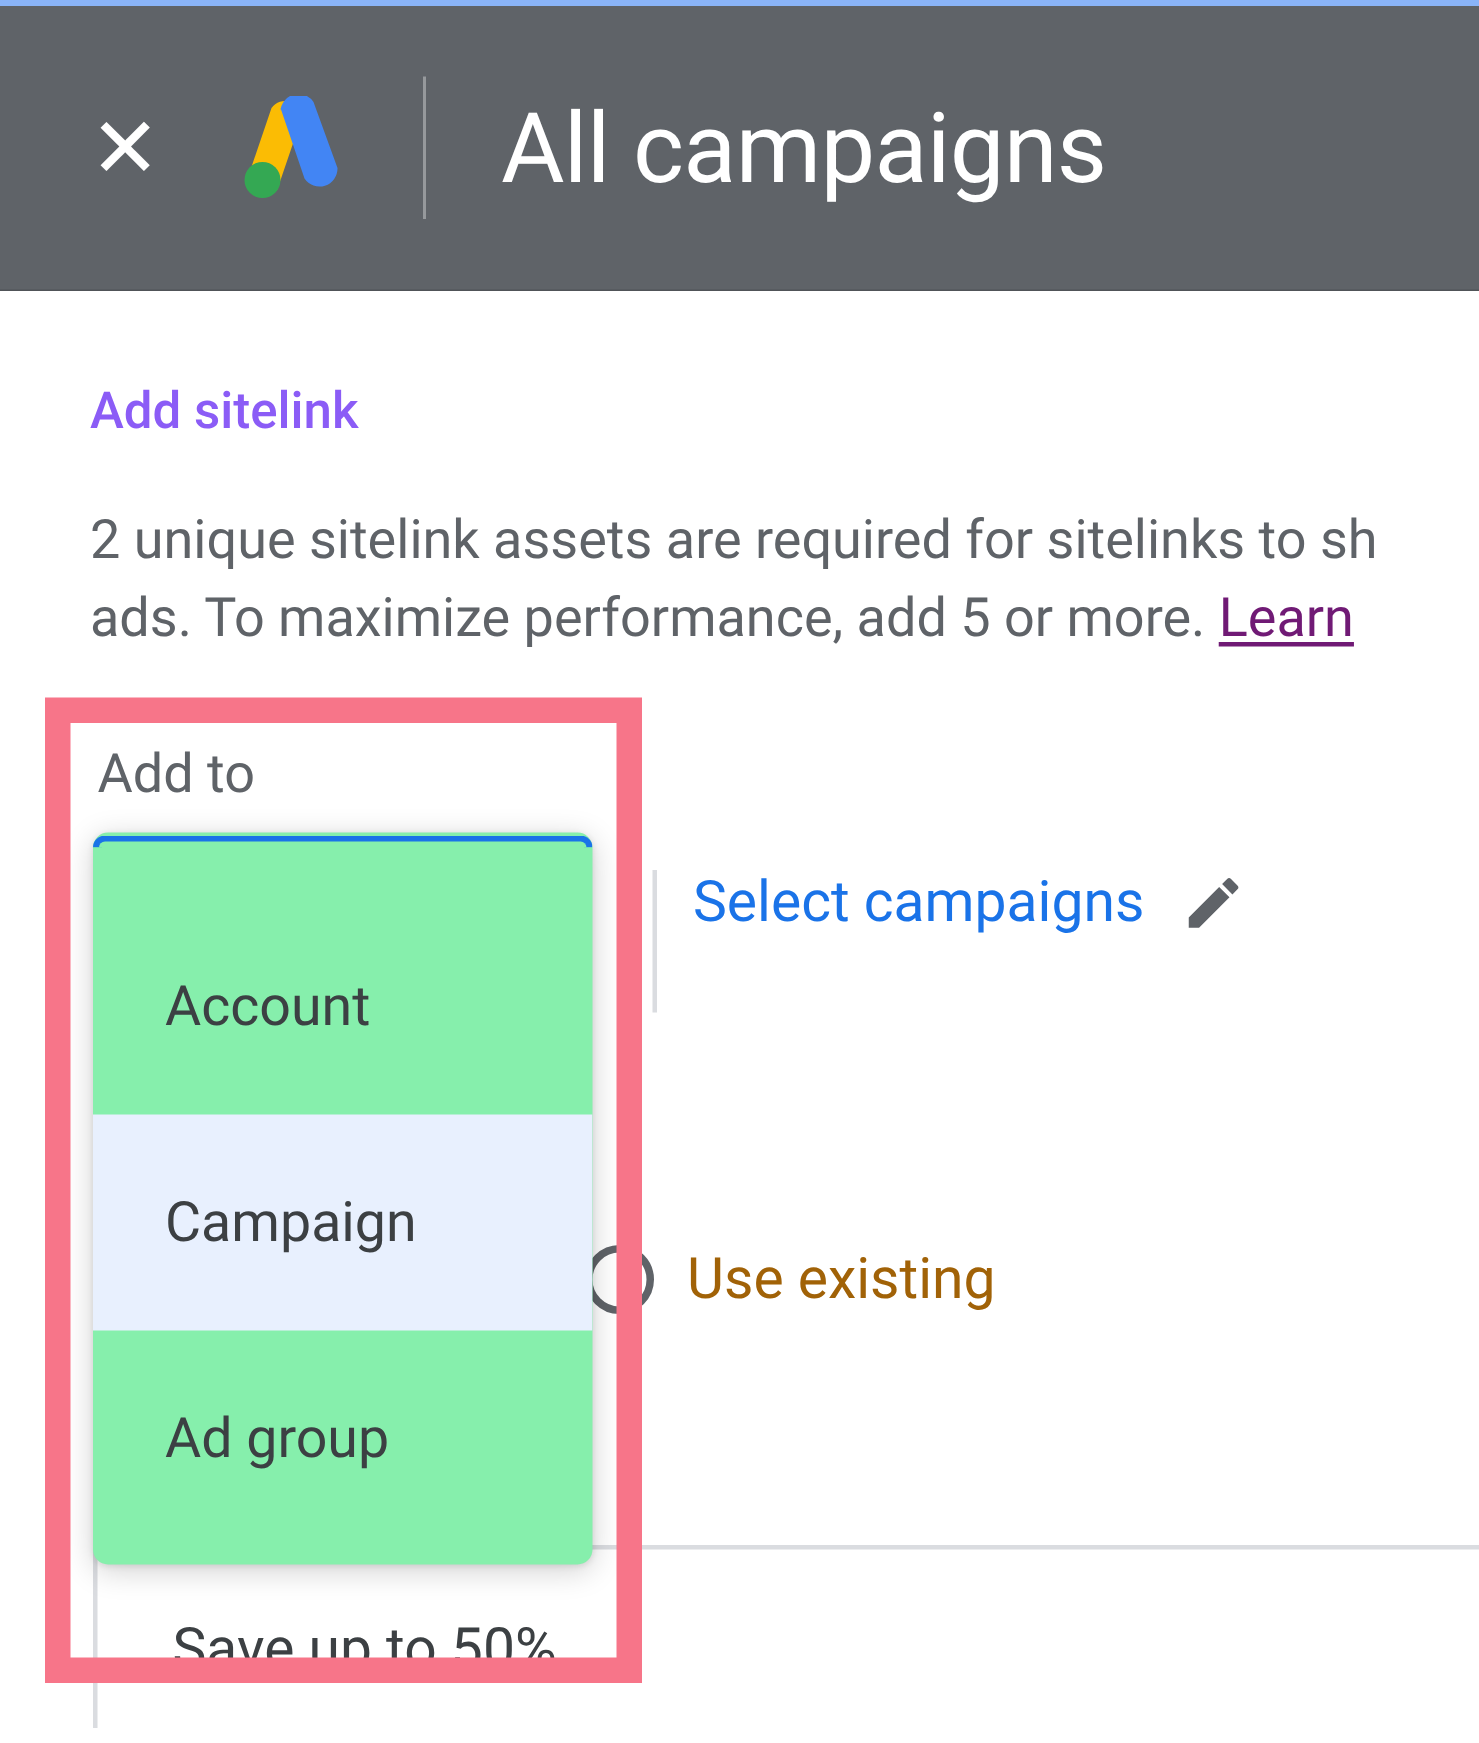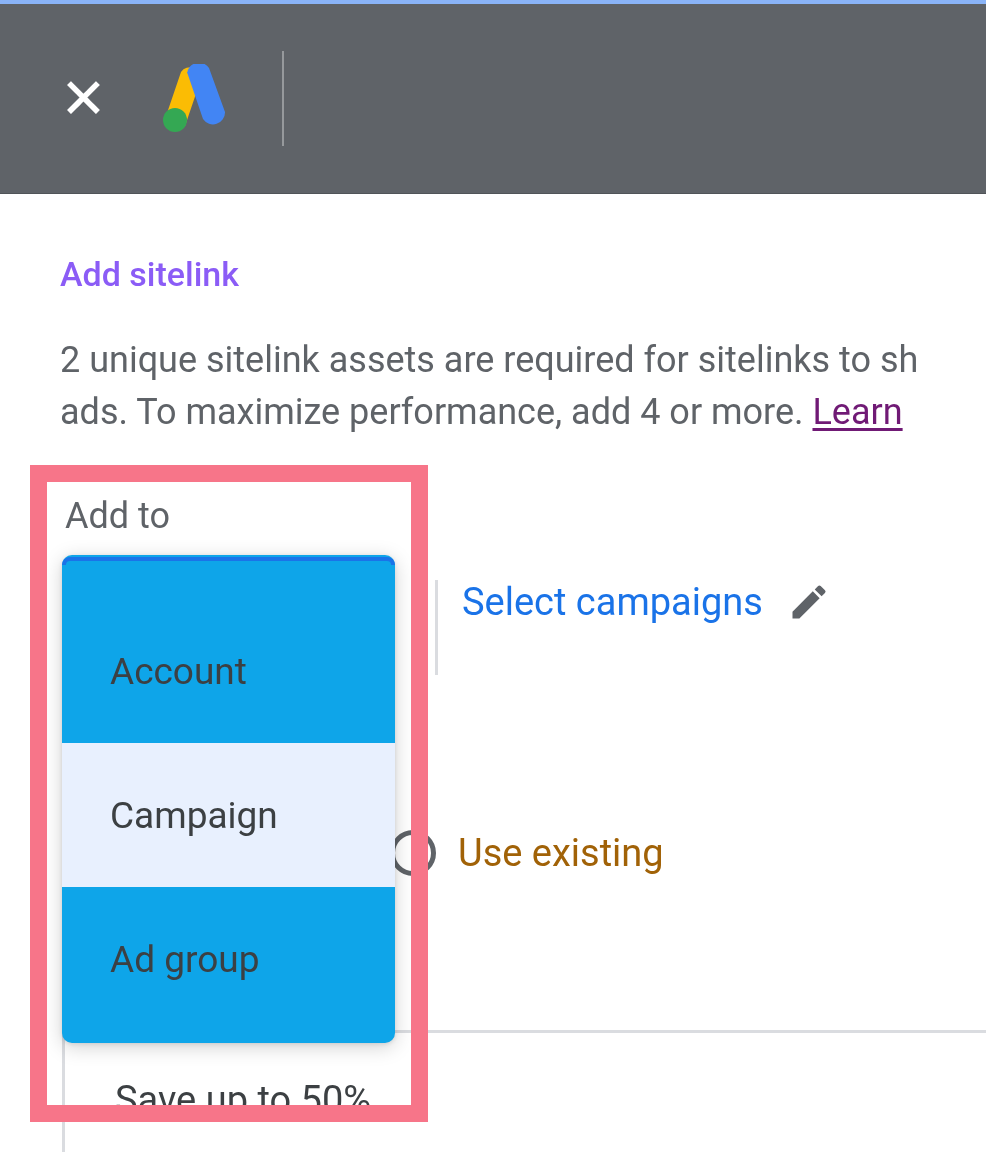--- a/index.html
+++ b/index.html
@@ -87,21 +87,21 @@
       left: 65px;
       top: 495px;
       font-size: 36px;
       color: #5f6368;
     }
     .dropdown-panel {
       position: absolute;
       left: 62px;
       top: 555px;
       width: 333px;
-      background: #0ea5e9;
+      background: #86efac;
       border-radius: 10px;
       box-shadow: 0 4px 20px rgba(0,0,0,0.18), 0 1px 4px rgba(0,0,0,0.1);
       z-index: 30;
       overflow: hidden;
       padding-top: 44px;
       padding-bottom: 12px;
     }
     .dropdown-top-edge {
       position: absolute;
       left: 62px;
@@ -201,27 +201,28 @@
 <div class="header">
   <div class="close-x">✕</div>
   <div class="ads-logo">
     <svg viewBox="0 0 75 70" width="75" height="70">
       <path d="M 24 8 L 8 55 A 11 11 0 0 0 28 62 L 44 15 A 11 11 0 0 0 24 8 Z" fill="#FBBC04"></path>
       <path d="M 30 8 L 46 55 A 12 12 0 0 0 68 48 L 52 4 A 12 12 0 0 0 30 10 Z" fill="#4285F4"></path>
       <circle cx="18" cy="56" r="12" fill="#34A853"></circle>
     </svg>
   </div>
   <div class="divider-v"></div>
+  <div class="header-title">All campaigns</div>
 </div>
 
 <div class="content">
   <div class="page-title">Add sitelink</div>
   <div class="desc">
     <span>2 unique sitelink assets are required for sitelinks to sh</span><br>
-    <span>ads. To maximize performance, add 4 or more. </span><a class="learn-link">Learn </a>
+    <span>ads. To maximize performance, add 5 or more. </span><a class="learn-link">Learn </a>
   </div>
 </div>
 
 <div class="addto-label">Add to</div>
 
 <div class="dropdown-top-edge"></div>
 <div class="dropdown-panel">
   <div class="dd-item">
     <span>Account</span>
   </div>

